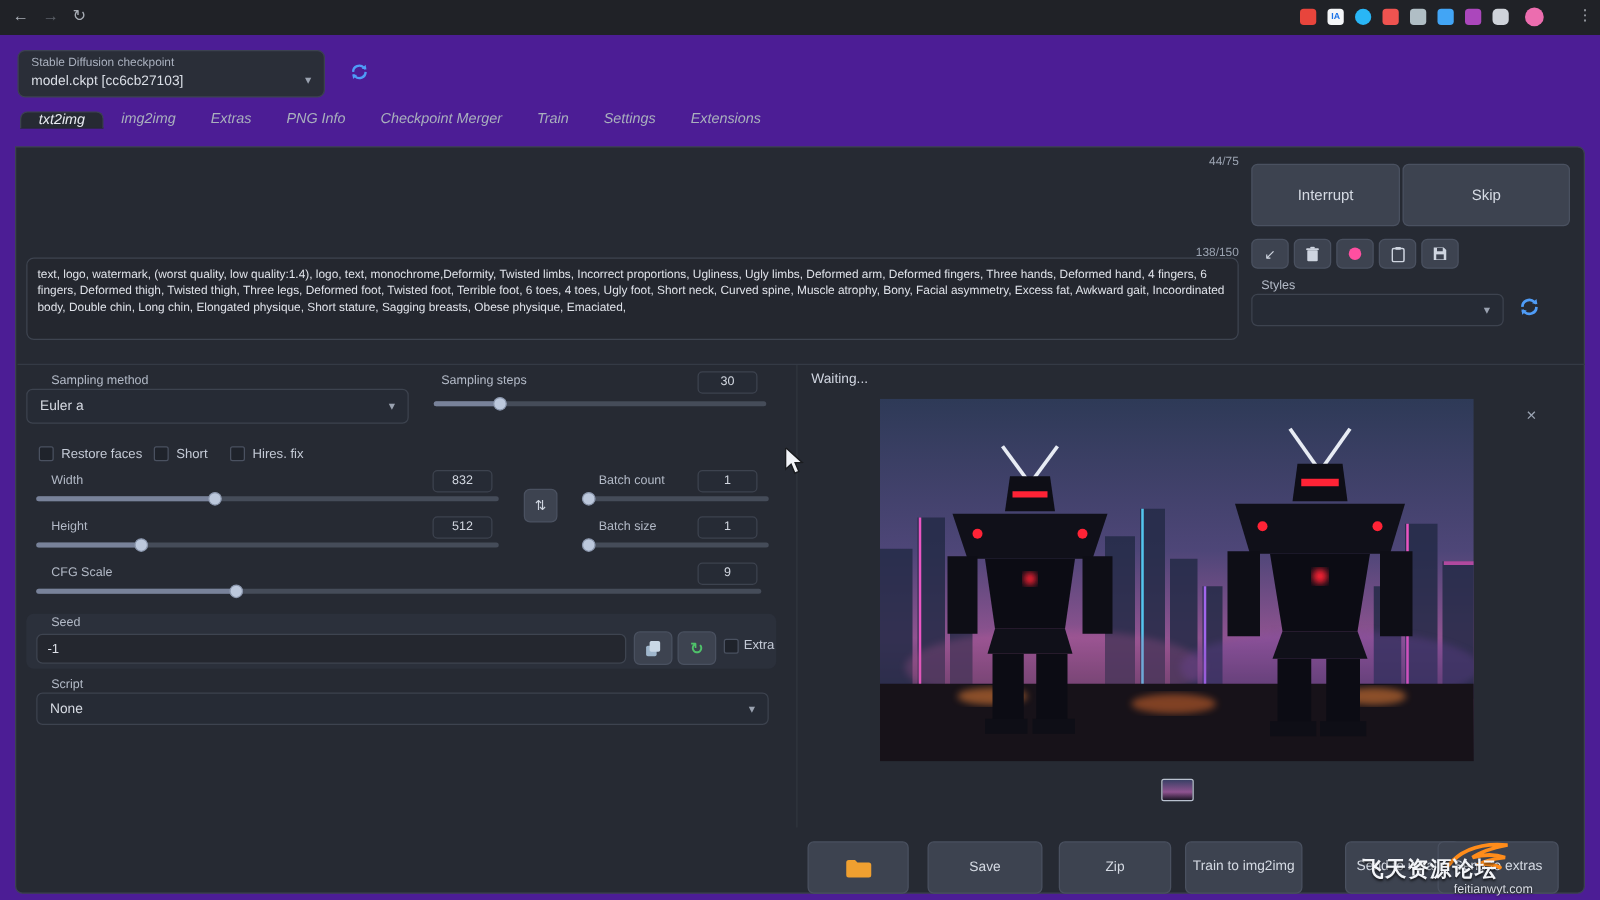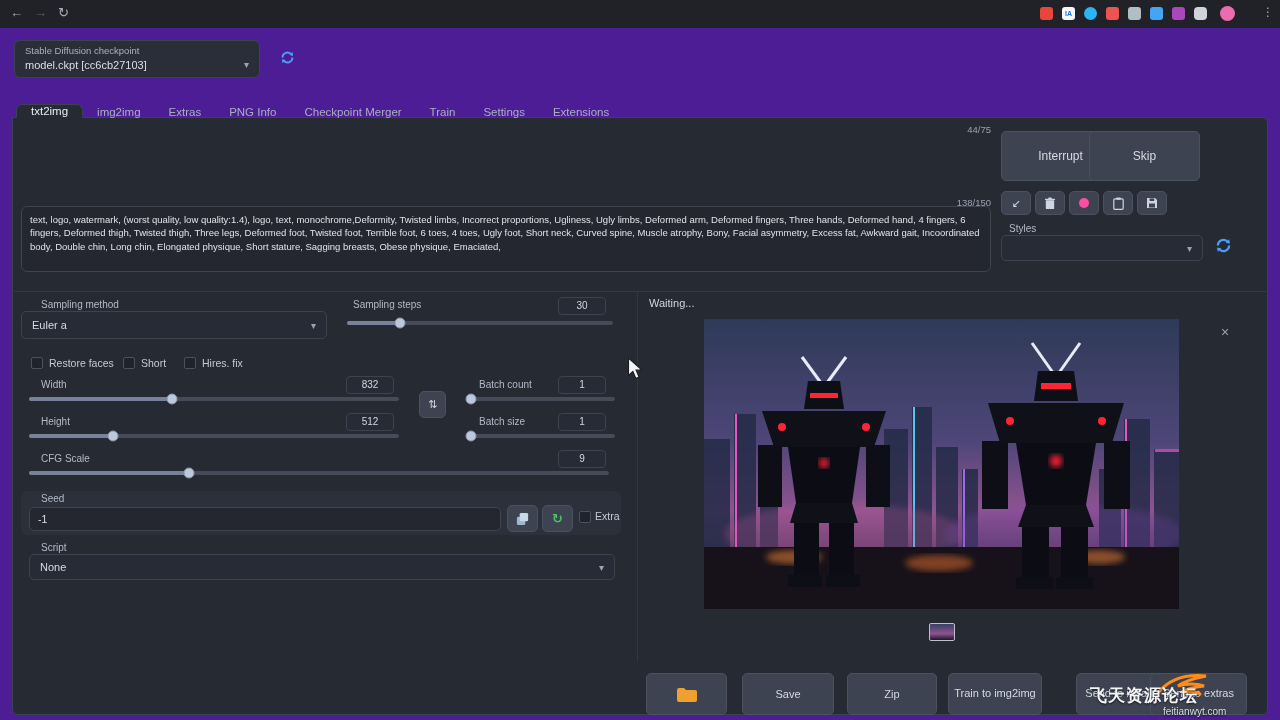--- a/index.html
+++ b/index.html
@@ -17,21 +17,21 @@
 
   
   .page { position:absolute; left:0; top:28px; width:1280px; height:692px; background:#4c1d95; color:#c9ceda; }
 
   .ckptbox { position:absolute; left:14px; top:12px; width:246px; height:38px; background:#2a2e38;
     border:1px solid #3c4250; border-radius:6px; }
   .ckptlabel { position:absolute; left:10px; top:4px; font-size:9.5px; color:#aab1bf; }
   .ckptvalue { position:absolute; left:10px; top:18px; font-size:11px; color:#dbdfe7; }
   .caret { color:#9aa2b0; font-size:10px; }
 
-  .tabs { position:absolute; left:16px; top:61px; height:29px; display:flex; align-items:flex-end; z-index:3; }
+  .tabs { position:absolute; left:16px; top:61px; height:29px; display:flex; align-items:flex-start; z-index:3;font-style:italic; }
   .tab { padding:0 14px; font-size:11.5px; color:#a9b0bd; display:flex; align-items:center; cursor:pointer; }
   .tab.active { border:1px solid #3c4250; border-bottom:1px solid #262a33; border-radius:6px 6px 0 0;
     background:#262a33; color:#e9ecf2; }
 
   .main { position:absolute; left:12px; top:89px; width:1256px; height:598px; border:1px solid #3c4250;
     border-radius:0 6px 6px 6px; background:#262a33; }
 
   .counter { position:absolute; width:60px; text-align:right; font-size:9.5px; color:#9aa2b0; }
   .ta { position:absolute; background:#24272f; border:1px solid #3e4450; border-radius:6px;
     font-size:9.5px; line-height:1.42; color:#e0e3ea; padding:6px 8px; overflow:hidden; }
@@ -121,21 +121,21 @@
   </div>
 
   <div class="main">
 
     <span class="counter" style="left:918px;top:6px">44/75</span>
 
     <span class="counter" style="left:918px;top:79px">138/150</span>
     <div class="ta" style="left:8px;top:88px;width:970px;height:66px" role="textbox">text, logo, watermark, (worst quality, low quality:1.4), logo, text, monochrome,Deformity, Twisted limbs, Incorrect proportions, Ugliness, Ugly limbs, Deformed arm, Deformed fingers, Three hands, Deformed hand, 4 fingers, 6 fingers, Deformed thigh, Twisted thigh, Three legs, Deformed foot, Twisted foot, Terrible foot, 6 toes, 4 toes, Ugly foot, Short neck, Curved spine, Muscle atrophy, Bony, Facial asymmetry, Excess fat, Awkward gait, Incoordinated body, Double chin, Long chin, Elongated physique, Short stature, Sagging breasts, Obese physique, Emaciated,</div>
 
     <div class="bigbtn" style="left:988px;top:13px;width:119px;height:50px">Interrupt</div>
-    <div class="bigbtn" style="left:1076px;top:13px;width:111px;height:50px">Skip</div>
+    <div class="bigbtn" style="left:1109px;top:13px;width:134px;height:50px">Skip</div>
 
     <div class="minibtn" style="left:988px;top:73px">
       <span>↙</span>
     </div>
     <div class="minibtn" style="left:1022px;top:73px">
       <svg width="12" height="13" viewBox="0 0 12 14">
         <rect x="1.5" y="3.5" width="9" height="9.5" rx="1" fill="#cfd5e0"></rect>
         <rect x="0.5" y="1.8" width="11" height="1.6" rx="0.8" fill="#cfd5e0"></rect>
         <rect x="4" y="0.5" width="4" height="1.6" rx="0.8" fill="#cfd5e0"></rect>
       </svg>

